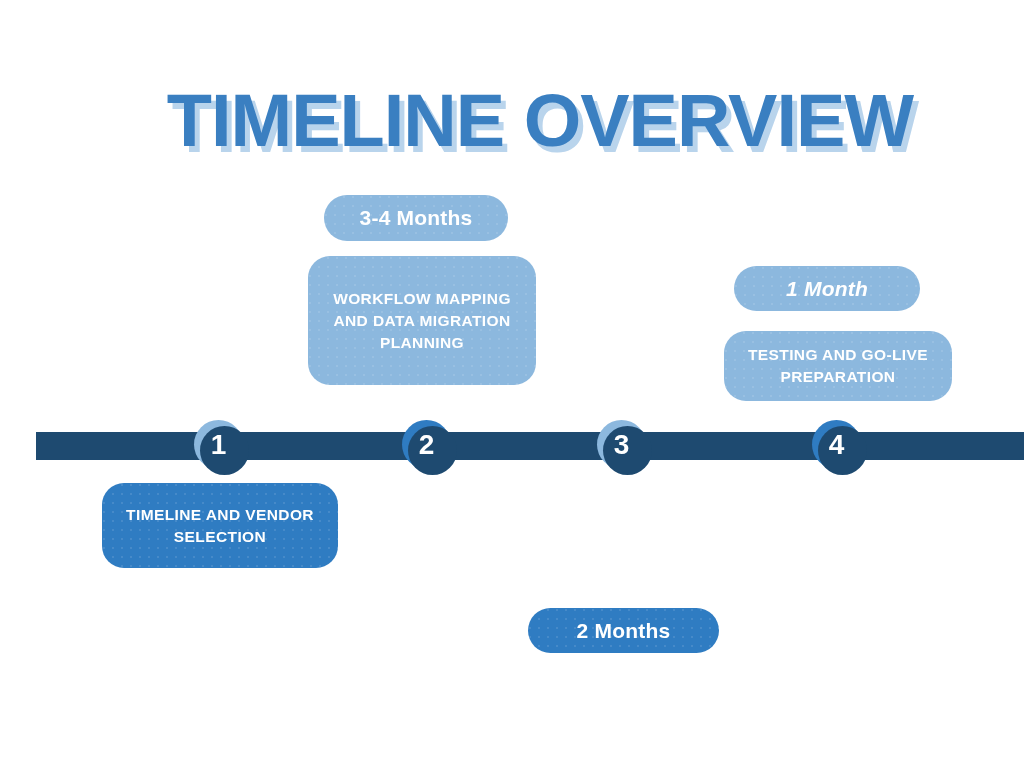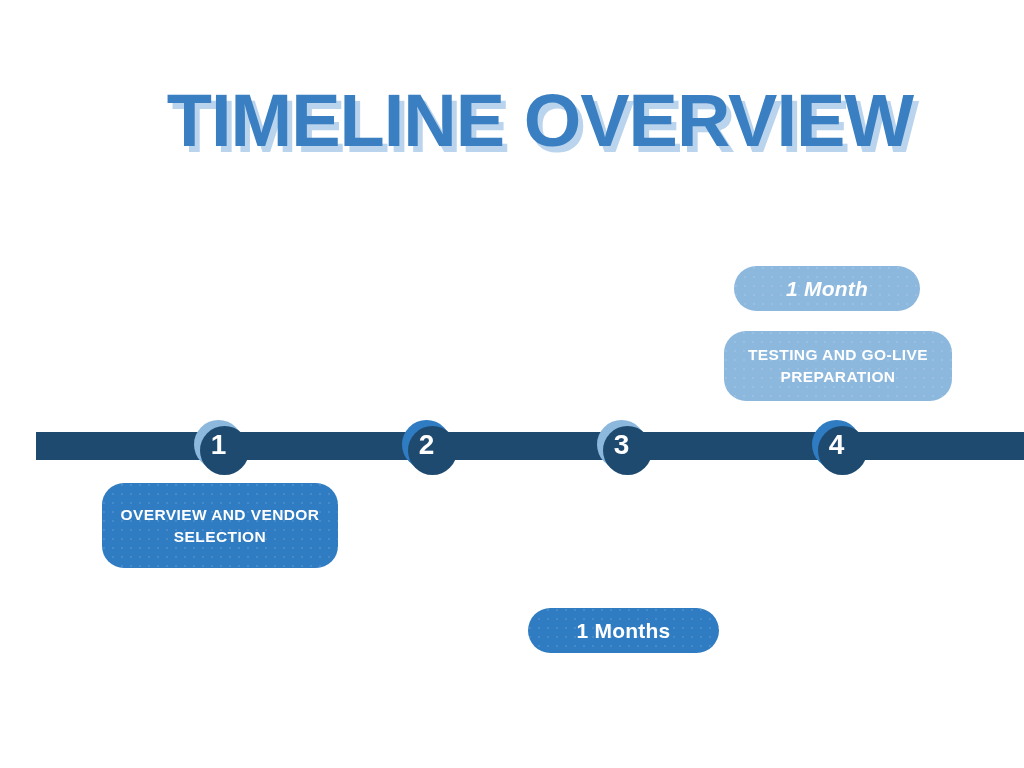--- a/index.html
+++ b/index.html
@@ -126,35 +126,37 @@
   #pill-4 { left: 706px; top: 238px; width: 186px; height: 45px; font-style: italic; }
   #card-4 { left: 696px; top: 303px; width: 228px; height: 70px; }
 </style>
 </head>
 <body>
 
 <div id="canvas">
 
   <div id="page-title">TIMELINE OVERVIEW</div>
 
+  <div id="pill-2" class="tl-pill fill-light">3-4 Months</div>
 
+  <div id="card-2" class="tl-card fill-light">WORKFLOW MAPPING AND DATA MIGRATION PLANNING</div>
 
   <div id="pill-4" class="tl-pill fill-light">1 Month</div>
 
   <div id="card-4" class="tl-card fill-light">TESTING AND GO-LIVE PREPARATION</div>
 
   <div id="timeline-axis"></div>
 
   <div id="node-1" class="milestone-node node-light">1</div>
 
   <div id="node-2" class="milestone-node node-dark">2</div>
 
   <div id="node-3" class="milestone-node node-light">3</div>
 
   <div id="node-4" class="milestone-node node-dark">4</div>
 
-  <div id="card-1" class="tl-card fill-dark">OVERVIEW AND VENDOR SELECTION</div>
+  <div id="card-1" class="tl-card fill-dark">TIMELINE AND VENDOR SELECTION</div>
 
 
 
-  <div id="pill-3" class="tl-pill fill-dark">1 Months</div>
+  <div id="pill-3" class="tl-pill fill-dark">2 Months</div>
 
 </div>
 
 </body></html>

